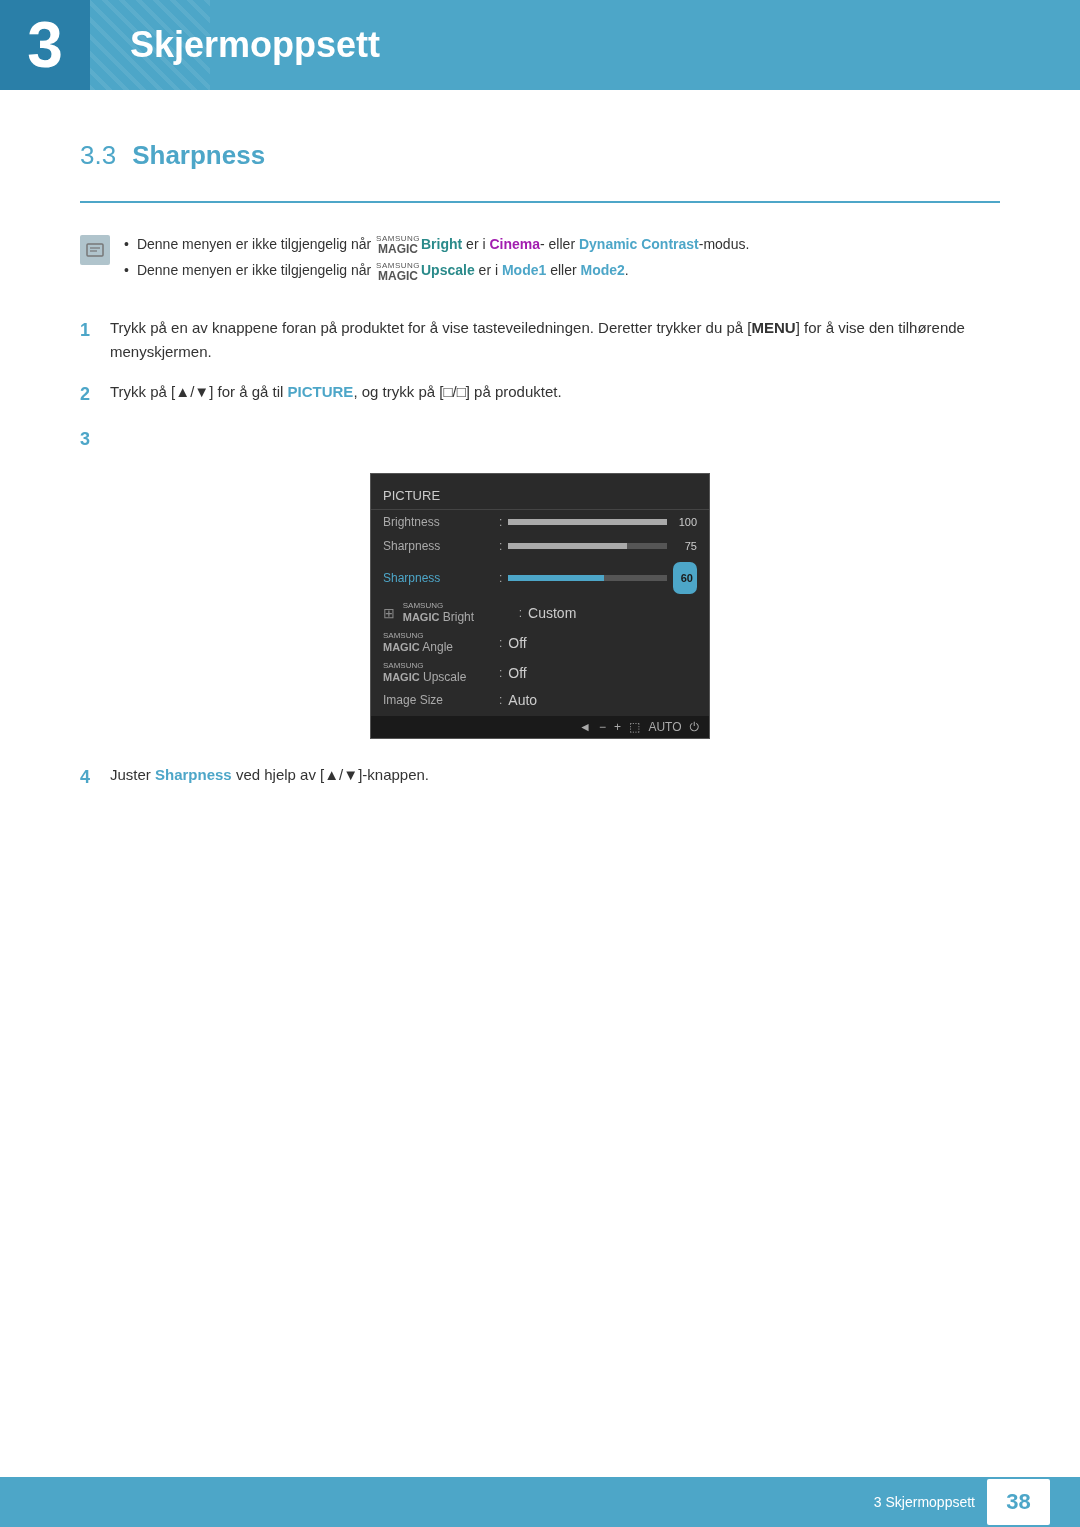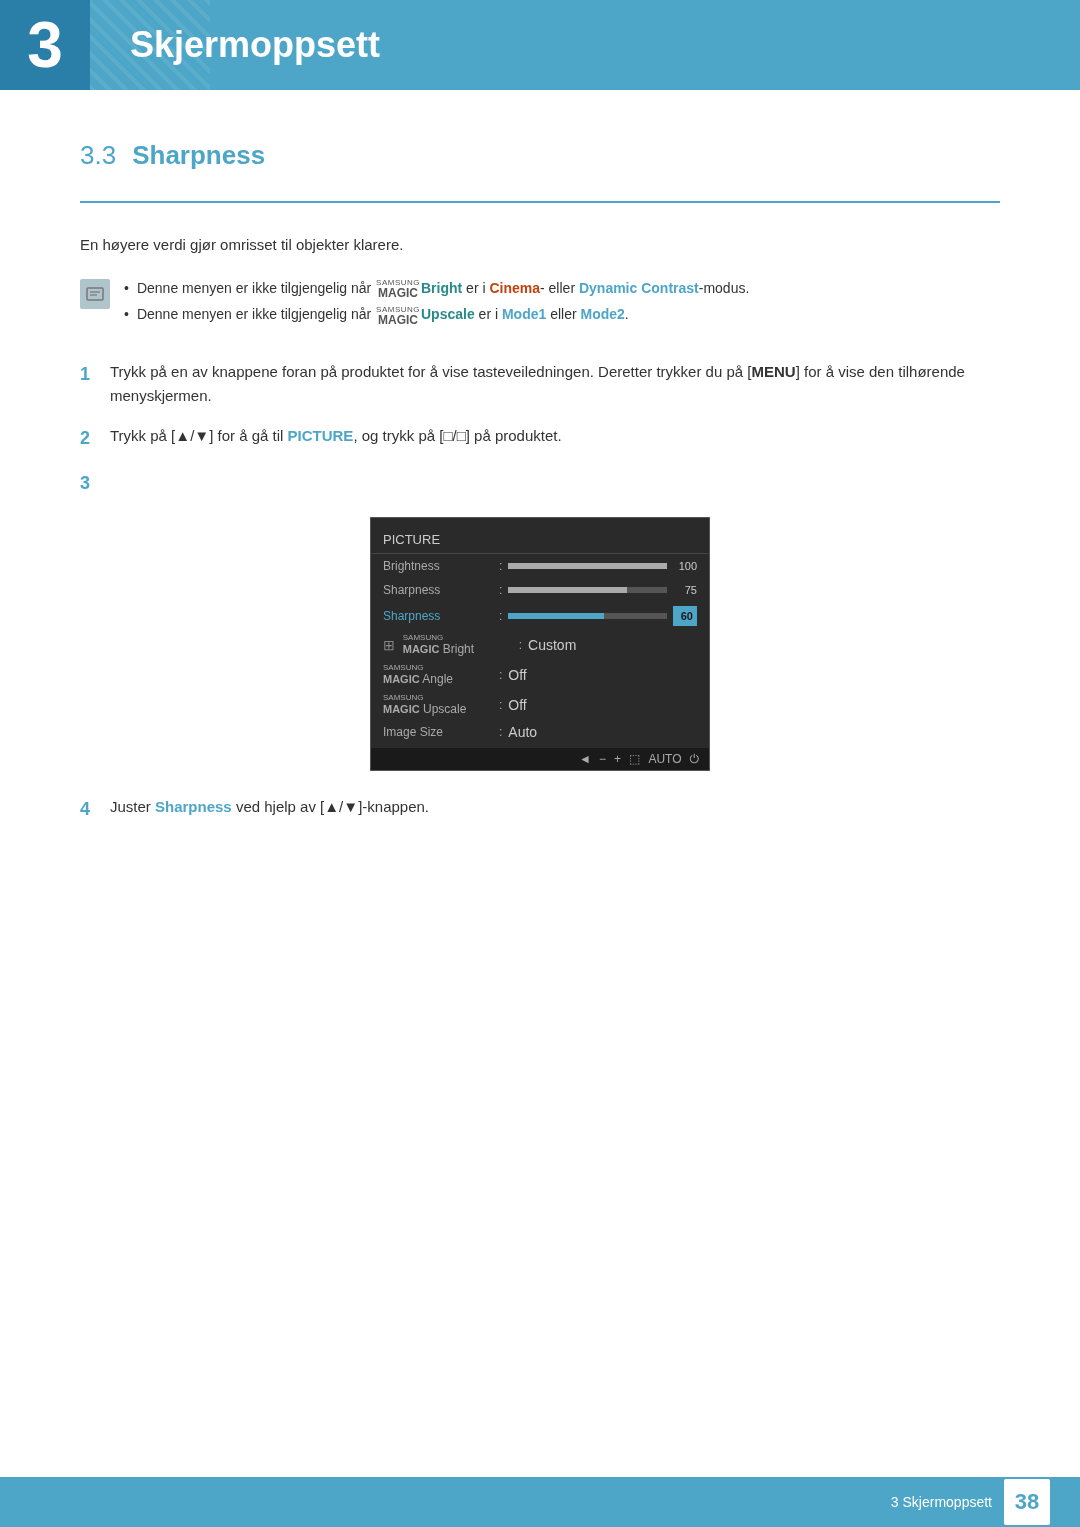--- a/index.html
+++ b/index.html
@@ -171,21 +171,21 @@
       flex-shrink: 0;
     }
 
     .step-text {
       flex: 1;
     }
 
     
     .bold { font-weight: bold; }
     .highlight-blue { color: #4da6c8; font-weight: bold; }
-    .highlight-orange { color: #c2410c; font-weight: bold; }
+    .highlight-orange { color: #a21caf; font-weight: bold; }
     .highlight-teal { color: #2a8a8a; font-weight: bold; }
 
     .magic-brand-container {
       display: inline-flex;
       flex-direction: column;
       align-items: center;
       vertical-align: middle;
       margin: 0 1px;
     }
 
@@ -283,22 +283,23 @@
     .osd-bar-number {
       font-size: 11px;
       color: #cccccc;
       min-width: 24px;
       text-align: right;
     }
 
     .osd-bar-number.active-number {
       background: #4da6c8;
       color: #1a1a1a;
-      padding: 4px 4px;
-      font-weight: bold;
+      padding: 10px 4px;
+      font-weight: bold;
+      border-radius: 7px;
     }
 
     .osd-item-icon {
       margin-right: 8px;
       color: #888;
       font-size: 14px;
     }
 
     .osd-bottom-bar {
       background: #1a1a1a;
@@ -333,21 +334,21 @@
       color: white;
       font-size: 14px;
       margin-right: 12px;
     }
 
     .footer-number {
       background: white;
       color: #4da6c8;
       font-size: 22px;
       font-weight: bold;
-      width: 46px;
+      width: 63px;
       height: 46px;
       display: flex;
       align-items: center;
       justify-content: center;
       border-radius: 2px;
     }
 
     
     .header-stripe {
       position: absolute;
@@ -376,21 +377,20 @@
 </div>
 
 <div class="main-content">
 
   <div class="section-heading">
     <span class="section-number">3.3</span>
     <span class="section-title">Sharpness</span>
   </div>
   <hr class="section-divider">
 
-  <p class="body-text">En høyere verdi gjør omrisset til objekter klarere.</p>
 
   <div class="note-box">
     <div class="note-icon">
       <div class="note-icon-inner">
         <svg width="20" height="20" viewBox="0 0 20 20">
           <rect x="2" y="4" width="16" height="12" rx="1" fill="none" stroke="#777" stroke-width="1.5"></rect>
           <line x1="5" y1="8" x2="15" y2="8" stroke="#777" stroke-width="1.2"></line>
           <line x1="5" y1="11" x2="12" y2="11" stroke="#777" stroke-width="1.2"></line>
         </svg>
       </div>

